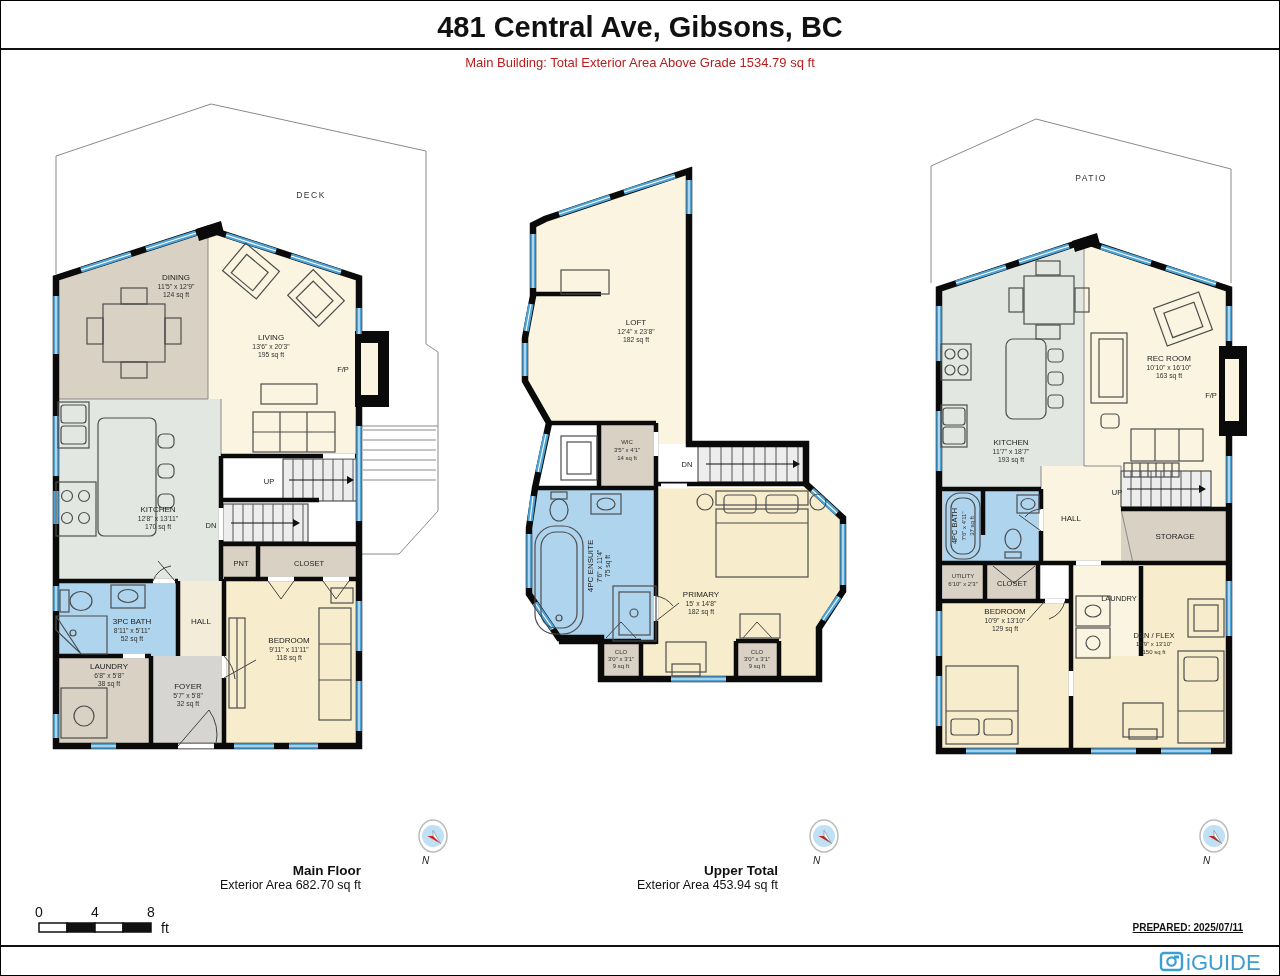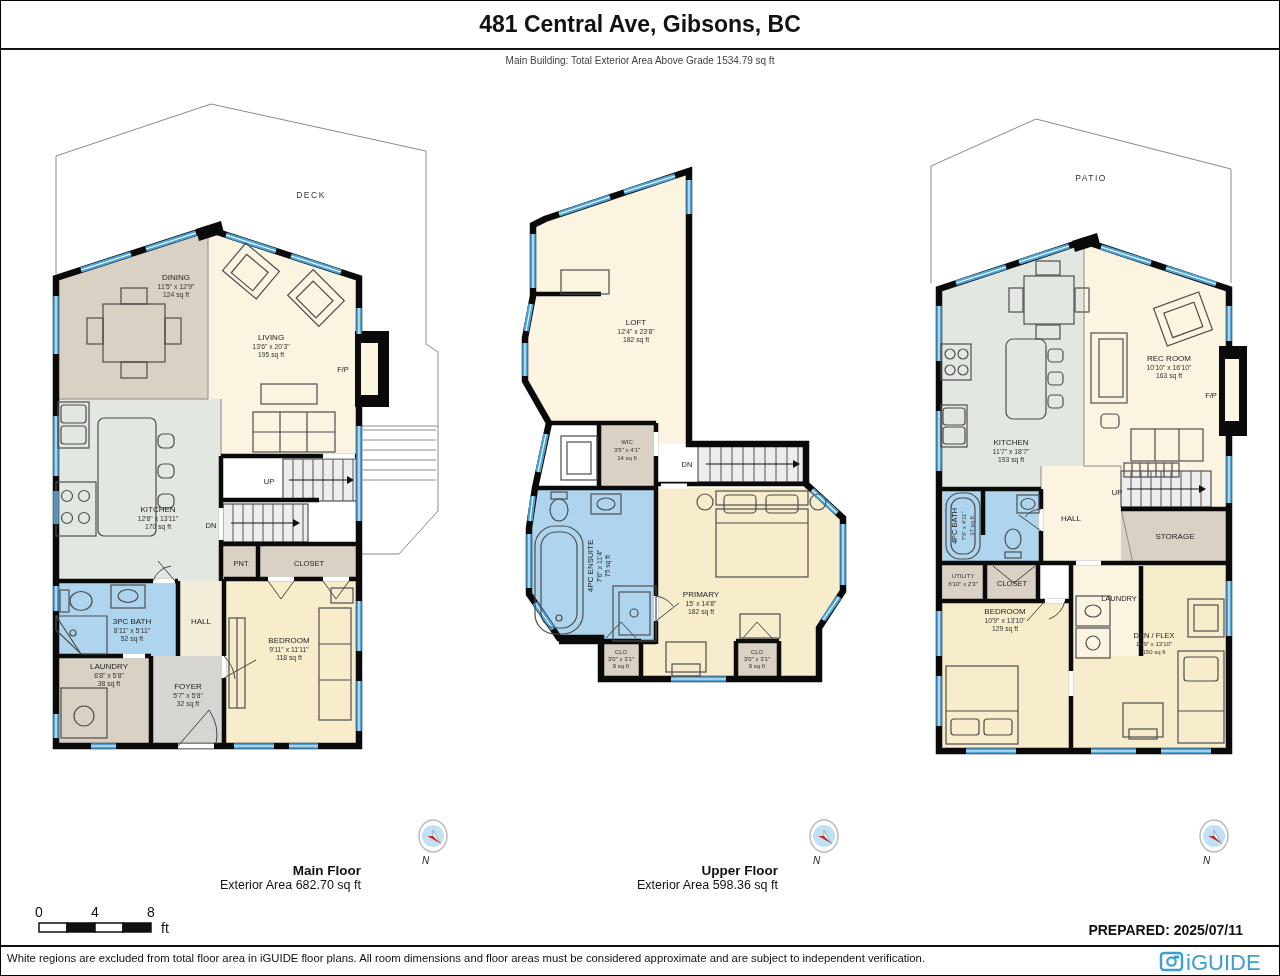--- a/index.html
+++ b/index.html
@@ -1,27 +1,27 @@
 <!DOCTYPE html>
 <html><head>
 <meta charset="utf-8">
 <style>
   html,body{margin:0;padding:0;background:#888;}
   .page{position:relative;width:1278px;height:974px;background:#fff;border:1px solid #000;
         font-family:"Liberation Sans",sans-serif;overflow:hidden;}
   .abs{position:absolute;}
-  .title{left:0;right:0;top:10px;text-align:center;font-size:23px;font-weight:bold;color:#111;}
+  .title{left:0;right:0;top:10px;text-align:center;font-size:29px;font-weight:bold;color:#111;}
   .hrule{left:0;right:0;top:47px;border-top:2px solid #111;height:0;}
-  .subtitle{left:0;right:0;top:54px;text-align:center;font-size:10px;color:#404040;}
+  .subtitle{left:0;right:0;top:54px;text-align:center;font-size:13px;color:#b91c1c;}
   .caption{text-align:right;color:#111;}
   .cap-name{font-size:13.5px;font-weight:bold;}
   .cap-area{font-size:12.5px;}
   .f-line{left:0;right:0;top:944px;border-top:2px solid #111;height:0;}
   .disclaimer{left:6px;top:951px;width:1060px;font-size:11.3px;color:#111;}
-  .prepared{right:36px;top:921px;font-size:14px;font-weight:bold;color:#111;}
+  .prepared{right:36px;top:921px;font-size:10px;font-weight:bold;color:#111;text-decoration:underline;}
   
   .wall{fill:none;stroke:#0a0a0a;stroke-width:6.5;stroke-linejoin:miter;}
   .iw{fill:none;stroke:#0a0a0a;stroke-width:4.5;}
   .thin{fill:none;stroke:#8a8a8a;stroke-width:1;}
   .thinl{fill:none;stroke:#444;stroke-width:1;}
   .win{stroke:#4ea3d6;stroke-width:5.5;}
   .winw{stroke:#fff;stroke-width:1.1;}
   .furn{fill:none;stroke:#4d4d4d;stroke-width:1.2;}
   .stepbox{fill:#ededed;stroke:#333;stroke-width:1;}
   .step{fill:none;stroke:#555;stroke-width:1;}
@@ -411,22 +411,22 @@
   <svg class="abs" style="left:806px;top:818px;" width="34" height="48" viewBox="0 0 34 48">
     <ellipse cx="17" cy="17" rx="14" ry="16" fill="#fff" stroke="#bbb" stroke-width="1.5"></ellipse>
     <circle cx="17" cy="17" r="11" fill="#bfe0f5"></circle>
     <g transform="rotate(135 17 17)">
         <polygon points="17,6 21,21 17,17" fill="#cc2222"></polygon>
         <polygon points="17,6 13,21 17,17" fill="#fff" stroke="#999" stroke-width="0.8"></polygon>
       </g>
     <text class="nlab" x="6" y="45">N</text>
   </svg>
   <div class="abs caption" style="left:562px;top:862px;width:215px;">
-    <div class="cap-name">Upper Floor</div>
-    <div class="cap-area">Exterior Area 598.36 sq ft</div>
+    <div class="cap-name">Upper Total</div>
+    <div class="cap-area">Exterior Area 453.94 sq ft</div>
   </div>
 
   <svg class="abs" style="left:1196px;top:818px;" width="34" height="48" viewBox="0 0 34 48">
     <ellipse cx="17" cy="17" rx="14" ry="16" fill="#fff" stroke="#bbb" stroke-width="1.5"></ellipse>
     <circle cx="17" cy="17" r="11" fill="#bfe0f5"></circle>
     <g transform="rotate(135 17 17)">
         <polygon points="17,6 21,21 17,17" fill="#cc2222"></polygon>
         <polygon points="17,6 13,21 17,17" fill="#fff" stroke="#999" stroke-width="0.8"></polygon>
       </g>
     <text class="nlab" x="6" y="45">N</text>
@@ -438,21 +438,20 @@
     <text x="122" y="13" font-size="14" fill="#111" text-anchor="middle">8</text>
     <rect x="10" y="19" width="28" height="9" fill="#fff" stroke="#111" stroke-width="1.5"></rect>
     <rect x="38" y="19" width="28" height="9" fill="#111" stroke="#111" stroke-width="1.5"></rect>
     <rect x="66" y="19" width="28" height="9" fill="#fff" stroke="#111" stroke-width="1.5"></rect>
     <rect x="94" y="19" width="28" height="9" fill="#111" stroke="#111" stroke-width="1.5"></rect>
     <text x="132" y="29" font-size="14" fill="#111">ft</text>
   </svg>
 
   <div class="abs prepared">PREPARED: 2025/07/11</div>
   <div class="abs f-line"></div>
-  <div class="abs disclaimer">White regions are excluded from total floor area in iGUIDE floor plans. All room dimensions and floor areas must be considered approximate and are subject to independent verification.</div>
   <svg class="abs" style="left:1158px;top:946px;" width="116" height="28" viewBox="0 0 116 28">
     <g>
       <rect x="2" y="6" width="21" height="17" rx="3" fill="none" stroke="#3d9ed3" stroke-width="2.4"></rect>
       <circle cx="12.5" cy="14.5" r="4.2" fill="none" stroke="#3d9ed3" stroke-width="2.2"></circle>
       <rect x="15" y="8.5" width="5" height="3" fill="#3d9ed3"></rect>
     </g>
     <text x="27" y="23" font-size="22" fill="#3d9ed3">iGUIDE</text>
   </svg>
 
 </div>

